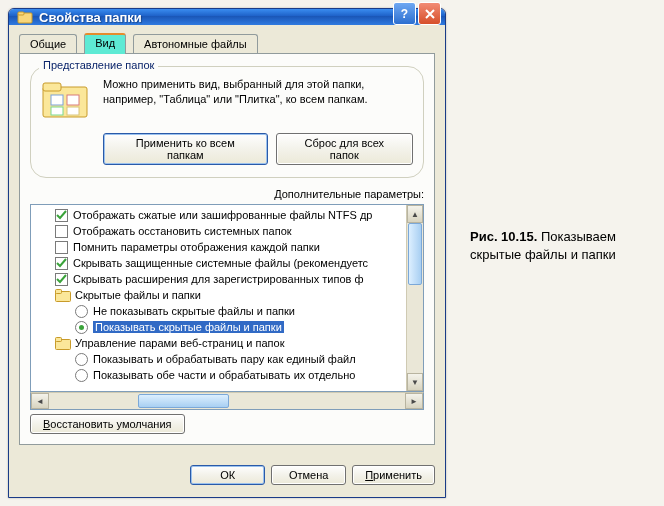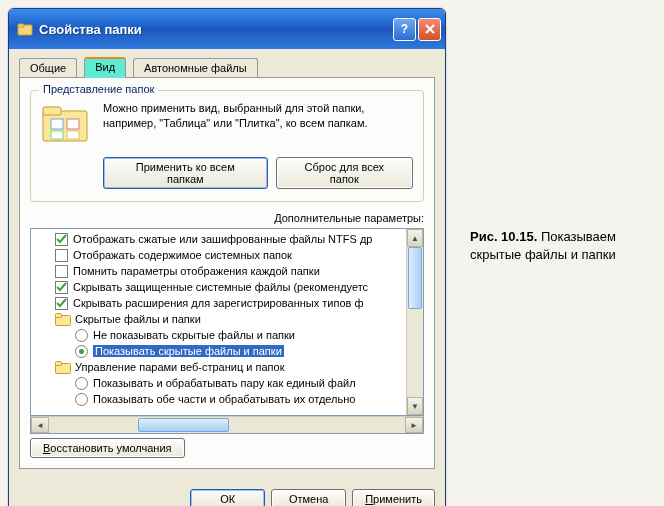--- a/index.html
+++ b/index.html
@@ -16,25 +16,25 @@
     position: absolute;
     left: 8px;
     top: 8px;
     width: 436px;
     border: 1px solid #1a3b87;
     border-radius: 6px 6px 0 0;
     background: #ece9d8;
     box-shadow: 0 0 2px rgba(0,0,0,0.3);
   }
   .titlebar {
-    height: 40px;
+    height: 16px;
     background: linear-gradient(to bottom, #3a8df0 0%, #1d60c7 45%, #1a57b8 46%, #2f7ae0 100%);
     border-radius: 5px 5px 0 0;
     display: flex;
-    align-items: center;
+    align-items: flex-end;
     padding: 0 4px 0 8px;
     color: #fff;
     font-weight: bold;
     font-size: 13px;
   }
   .titlebar .title-text { flex: 1; text-shadow: 1px 1px 1px rgba(0,0,0,0.3); }
   .title-icon {
     width: 16px; height: 16px;
     margin-right: 6px;
     display: flex; align-items: center; justify-content: center;
@@ -82,21 +82,21 @@
   }
   .tabpanel {
     border: 1px solid #919b9c;
     background: #fcfcfa;
     padding: 12px 10px 10px 10px;
     position: relative;
     z-index: 2;
   }
   .groupbox {
     border: 1px solid #d0d0bf;
-    border-radius: 4px;
+    border-radius: 16px;
     padding: 10px 10px 12px 10px;
     position: relative;
     margin-bottom: 10px;
   }
   .groupbox .legend {
     position: absolute;
     top: -8px; left: 8px;
     background: #fcfcfa;
     padding: 0 4px;
     color: #0a246a;
@@ -271,21 +271,21 @@
               <span class="chk checked">
                 <svg viewBox="0 0 11 11">
                   <path d="M1 5 L4 8 L10 1" stroke="#3aa33a" stroke-width="2" fill="none"></path>
                 </svg>
               </span>
               <span class="txt">Отображать сжатые или зашифрованные файлы NTFS др</span>
             </div>
             <div class="row">
               <span class="indent"></span>
               <span class="chk"></span>
-              <span class="txt">Отображать содержимое системных папок</span>
+              <span class="txt">Отображать осстановить системных папок</span>
             </div>
             <div class="row">
               <span class="indent"></span>
               <span class="chk"></span>
               <span class="txt">Помнить параметры отображения каждой папки</span>
             </div>
             <div class="row">
               <span class="indent"></span>
               <span class="chk checked">
                 <svg viewBox="0 0 11 11">

